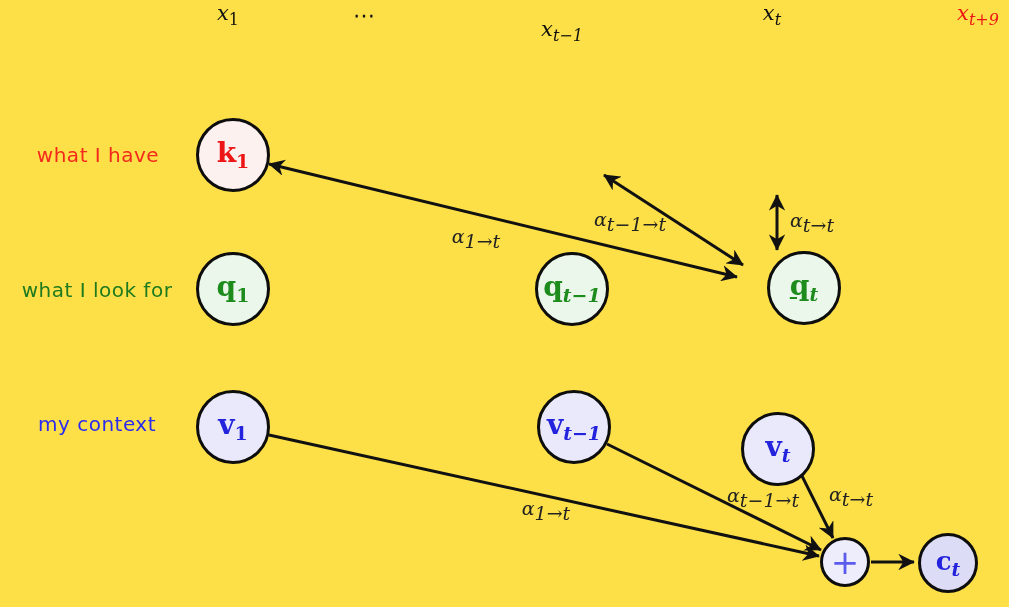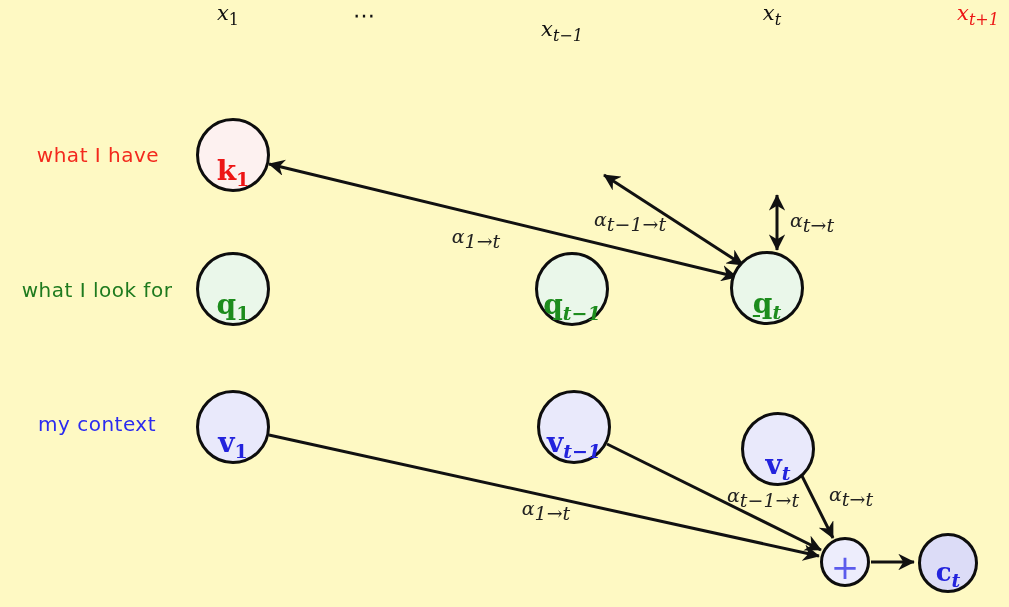--- a/index.html
+++ b/index.html
@@ -1,32 +1,32 @@
 <!DOCTYPE html>
 <html style="--math-red: #ed1515; --math-green: #1d8c1d; --math-blue: #2323dd; --label-red: #f3291d; --label-green: #1e7a1e; --label-blue: #2b2bf0; --node-pink-fill: #fdf1f0; --node-green-fill: #eaf7ea; --node-lavender-fill: #e9e9fb; --node-ct-fill: #dcdcf7; --plus-fill: #ededfc; --plus-blue: #5b5bec; --arrow-black: #111111; --alpha-color: #222222;"><head>
 <meta charset="utf-8">
 <style>
   html,body{margin:0;padding:0;background:#ffffff;}
   #stage{
     position:relative;
     width:1009px;height:607px;
-    background:#fef9c3;
+    background:#fde047;
     overflow:hidden;
     font-family:"DejaVu Serif","Liberation Serif",serif;
   }
   
   #arrows{position:absolute;left:0;top:0;width:1009px;height:607px;z-index:1;}
   #arrows line{stroke:var(--arrow-black);stroke-width:3;}
 
   
   .node{
     position:absolute;z-index:2;box-sizing:border-box;
     width:74px;height:74px;border-radius:50%;
     border:3px solid #0d0d0d;
-    display:flex;align-items:flex-end;justify-content:center;
+    display:flex;align-items:center;justify-content:center;
     font-weight:bold;font-size:28px;line-height:1;
   }
   .node .sub{font-size:19px;font-weight:bold;font-style:italic;vertical-align:-6px;letter-spacing:0;}
   .node .sub.upright{font-style:normal;}
   .node.pink{background:var(--node-pink-fill);color:var(--math-red);}
   .node.green{background:var(--node-green-fill);color:var(--math-green);}
   .node.lav{background:var(--node-lavender-fill);color:var(--math-blue);}
   .node.plus-node{
     width:50px;height:50px;background:var(--plus-fill);
     color:var(--plus-blue);font-weight:normal;font-size:34px;
@@ -78,37 +78,37 @@
     <line x1="269" y1="435" x2="819" y2="556" marker-end="url(#ah)"></line>
     <line x1="607" y1="444" x2="821" y2="550" marker-end="url(#ah)"></line>
     <line x1="794" y1="460" x2="833" y2="538" marker-end="url(#ah)"></line>
     <line x1="871" y1="562" x2="914" y2="562" marker-end="url(#ah)"></line>
   </svg>
 
   <div class="seq" style="left:228px;top:15px;"><span>x</span><span class="sub upright">1</span></div>
   <div class="seq dots" style="left:365px;top:15px;"><span>⋯</span></div>
   <div class="seq" style="left:562px;top:14px;margin-top:17px;"><span>x</span><span class="sub">t−1</span></div>
   <div class="seq" style="left:772px;top:15px;"><span>x</span><span class="sub">t</span></div>
-  <div class="seq future" style="left:978px;top:15px;"><span>x</span><span class="sub">t+1</span></div>
+  <div class="seq future" style="left:978px;top:15px;"><span>x</span><span class="sub">t+9</span></div>
 
   <div class="rowlab green" style="left:97px;top:290px;">what I look for</div>
   <div class="rowlab red" style="left:98px;top:155px;">what I have</div>
   <div class="rowlab blue" style="left:97px;top:424px;">my context</div>
 
   <div class="node pink" style="left:196px;top:118px;">
       <span><span>k</span><span class="sub upright">1</span></span>
     </div>
 
   <div class="node green" style="left:196px;top:252px;">
       <span><span>q</span><span class="sub upright">1</span></span>
     </div>
   <div class="node green" style="left:535px;top:252px;">
       <span><span>q</span><span class="sub">t−1</span></span>
     </div>
-  <div class="node green" style="left:730px;top:251px;text-decoration:underline;">
+  <div class="node green" style="left:767px;top:251px;text-decoration:underline;">
       <span><span>q</span><span class="sub">t</span></span>
     </div>
 
   <div class="node lav" style="left:196px;top:390px;">
       <span><span>v</span><span class="sub upright">1</span></span>
     </div>
   <div class="node lav" style="left:537px;top:390px;">
       <span><span>v</span><span class="sub">t−1</span></span>
     </div>
   <div class="node lav" style="left:741px;top:412px;">

